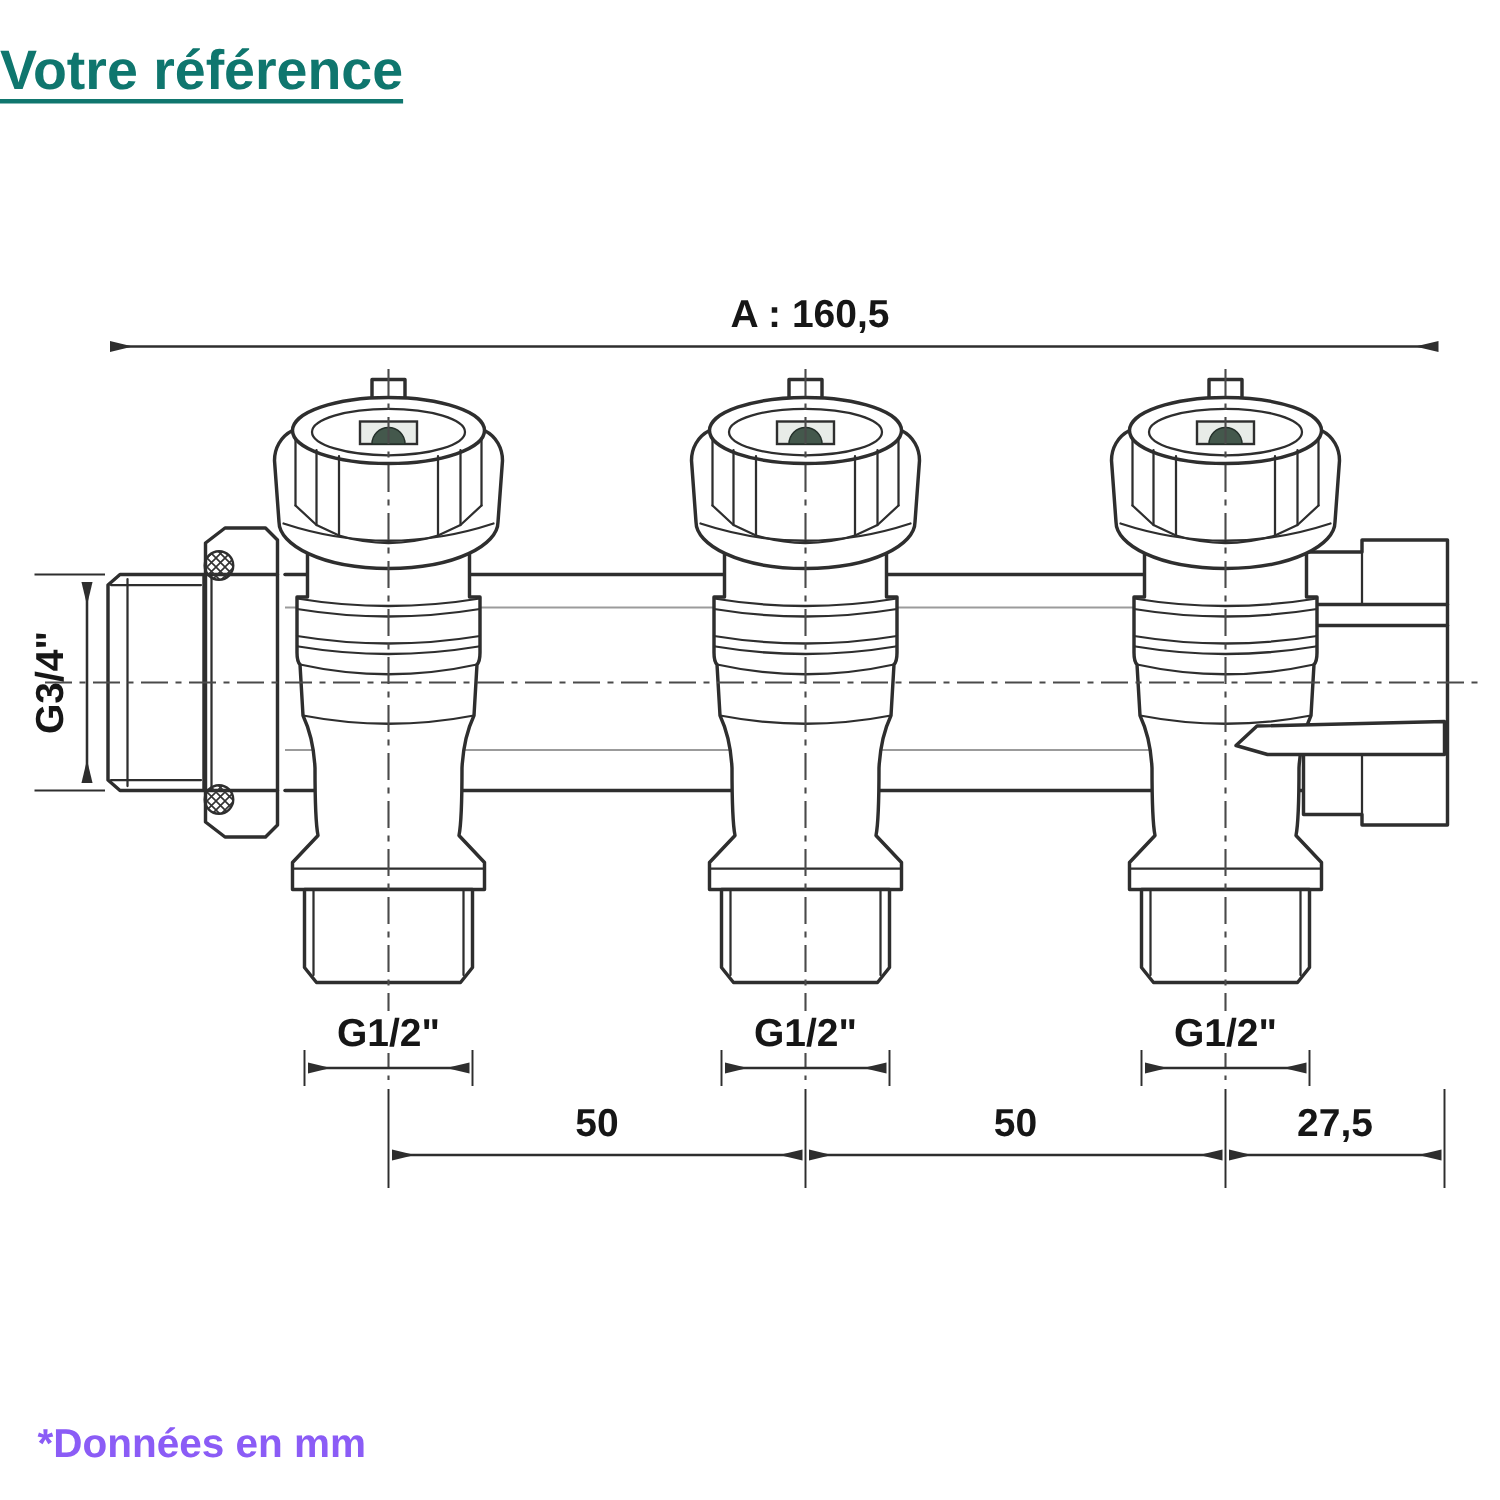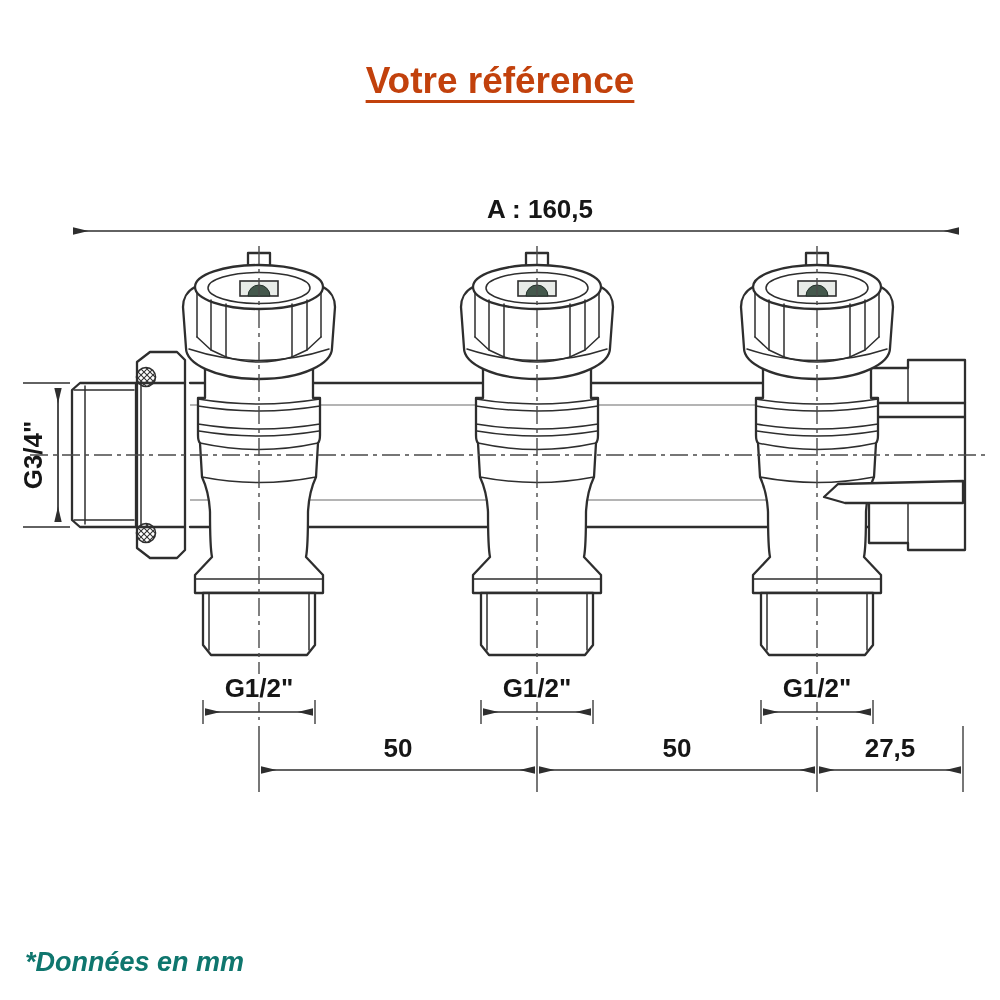--- a/index.html
+++ b/index.html
@@ -1,27 +1,27 @@
 <!DOCTYPE html>
 <html><head>
 <meta charset="utf-8">
 <style>
   html,body{margin:0;padding:0;background:#ffffff;}
   .stage{
     position:relative;width:1000px;height:1000px;background:#ffffff;
     font-family:"Liberation Sans", sans-serif;overflow:hidden;
   }
   .title{
-    position:absolute;top:26px;left:0;width:100%;text-align:center;
-    font-size:37px;font-weight:bold;color:#c2410c;
-    text-decoration:underline;text-decoration-thickness:3px;text-underline-offset:7px;margin-top:34px;
+    position:absolute;top:26px;left:0;width:100%;text-align:left;
+    font-size:37px;font-weight:bold;color:#0f766e;
+    text-decoration:underline;text-decoration-thickness:3px;text-underline-offset:7px;
   }
   .footnote{
     position:absolute;left:25px;top:947px;
-    font-size:27px;font-weight:bold;color:#0f766e;font-style:italic;
+    font-size:27px;font-weight:bold;color:#8b5cf6;
   }
   svg{position:absolute;left:0;top:0;}
   svg text{
     font-family:"Liberation Sans", sans-serif;
     font-weight:bold;fill:#161616;
   }
   .dimtext{font-size:26px;}
   .ol{stroke:#2e2e2e;stroke-width:2.3;fill:none;stroke-linejoin:round;stroke-linecap:round;}
   .olw{stroke:#2e2e2e;stroke-width:2.3;fill:#ffffff;stroke-linejoin:round;}
   .det{stroke:#2e2e2e;stroke-width:1.5;fill:none;stroke-linecap:round;}

